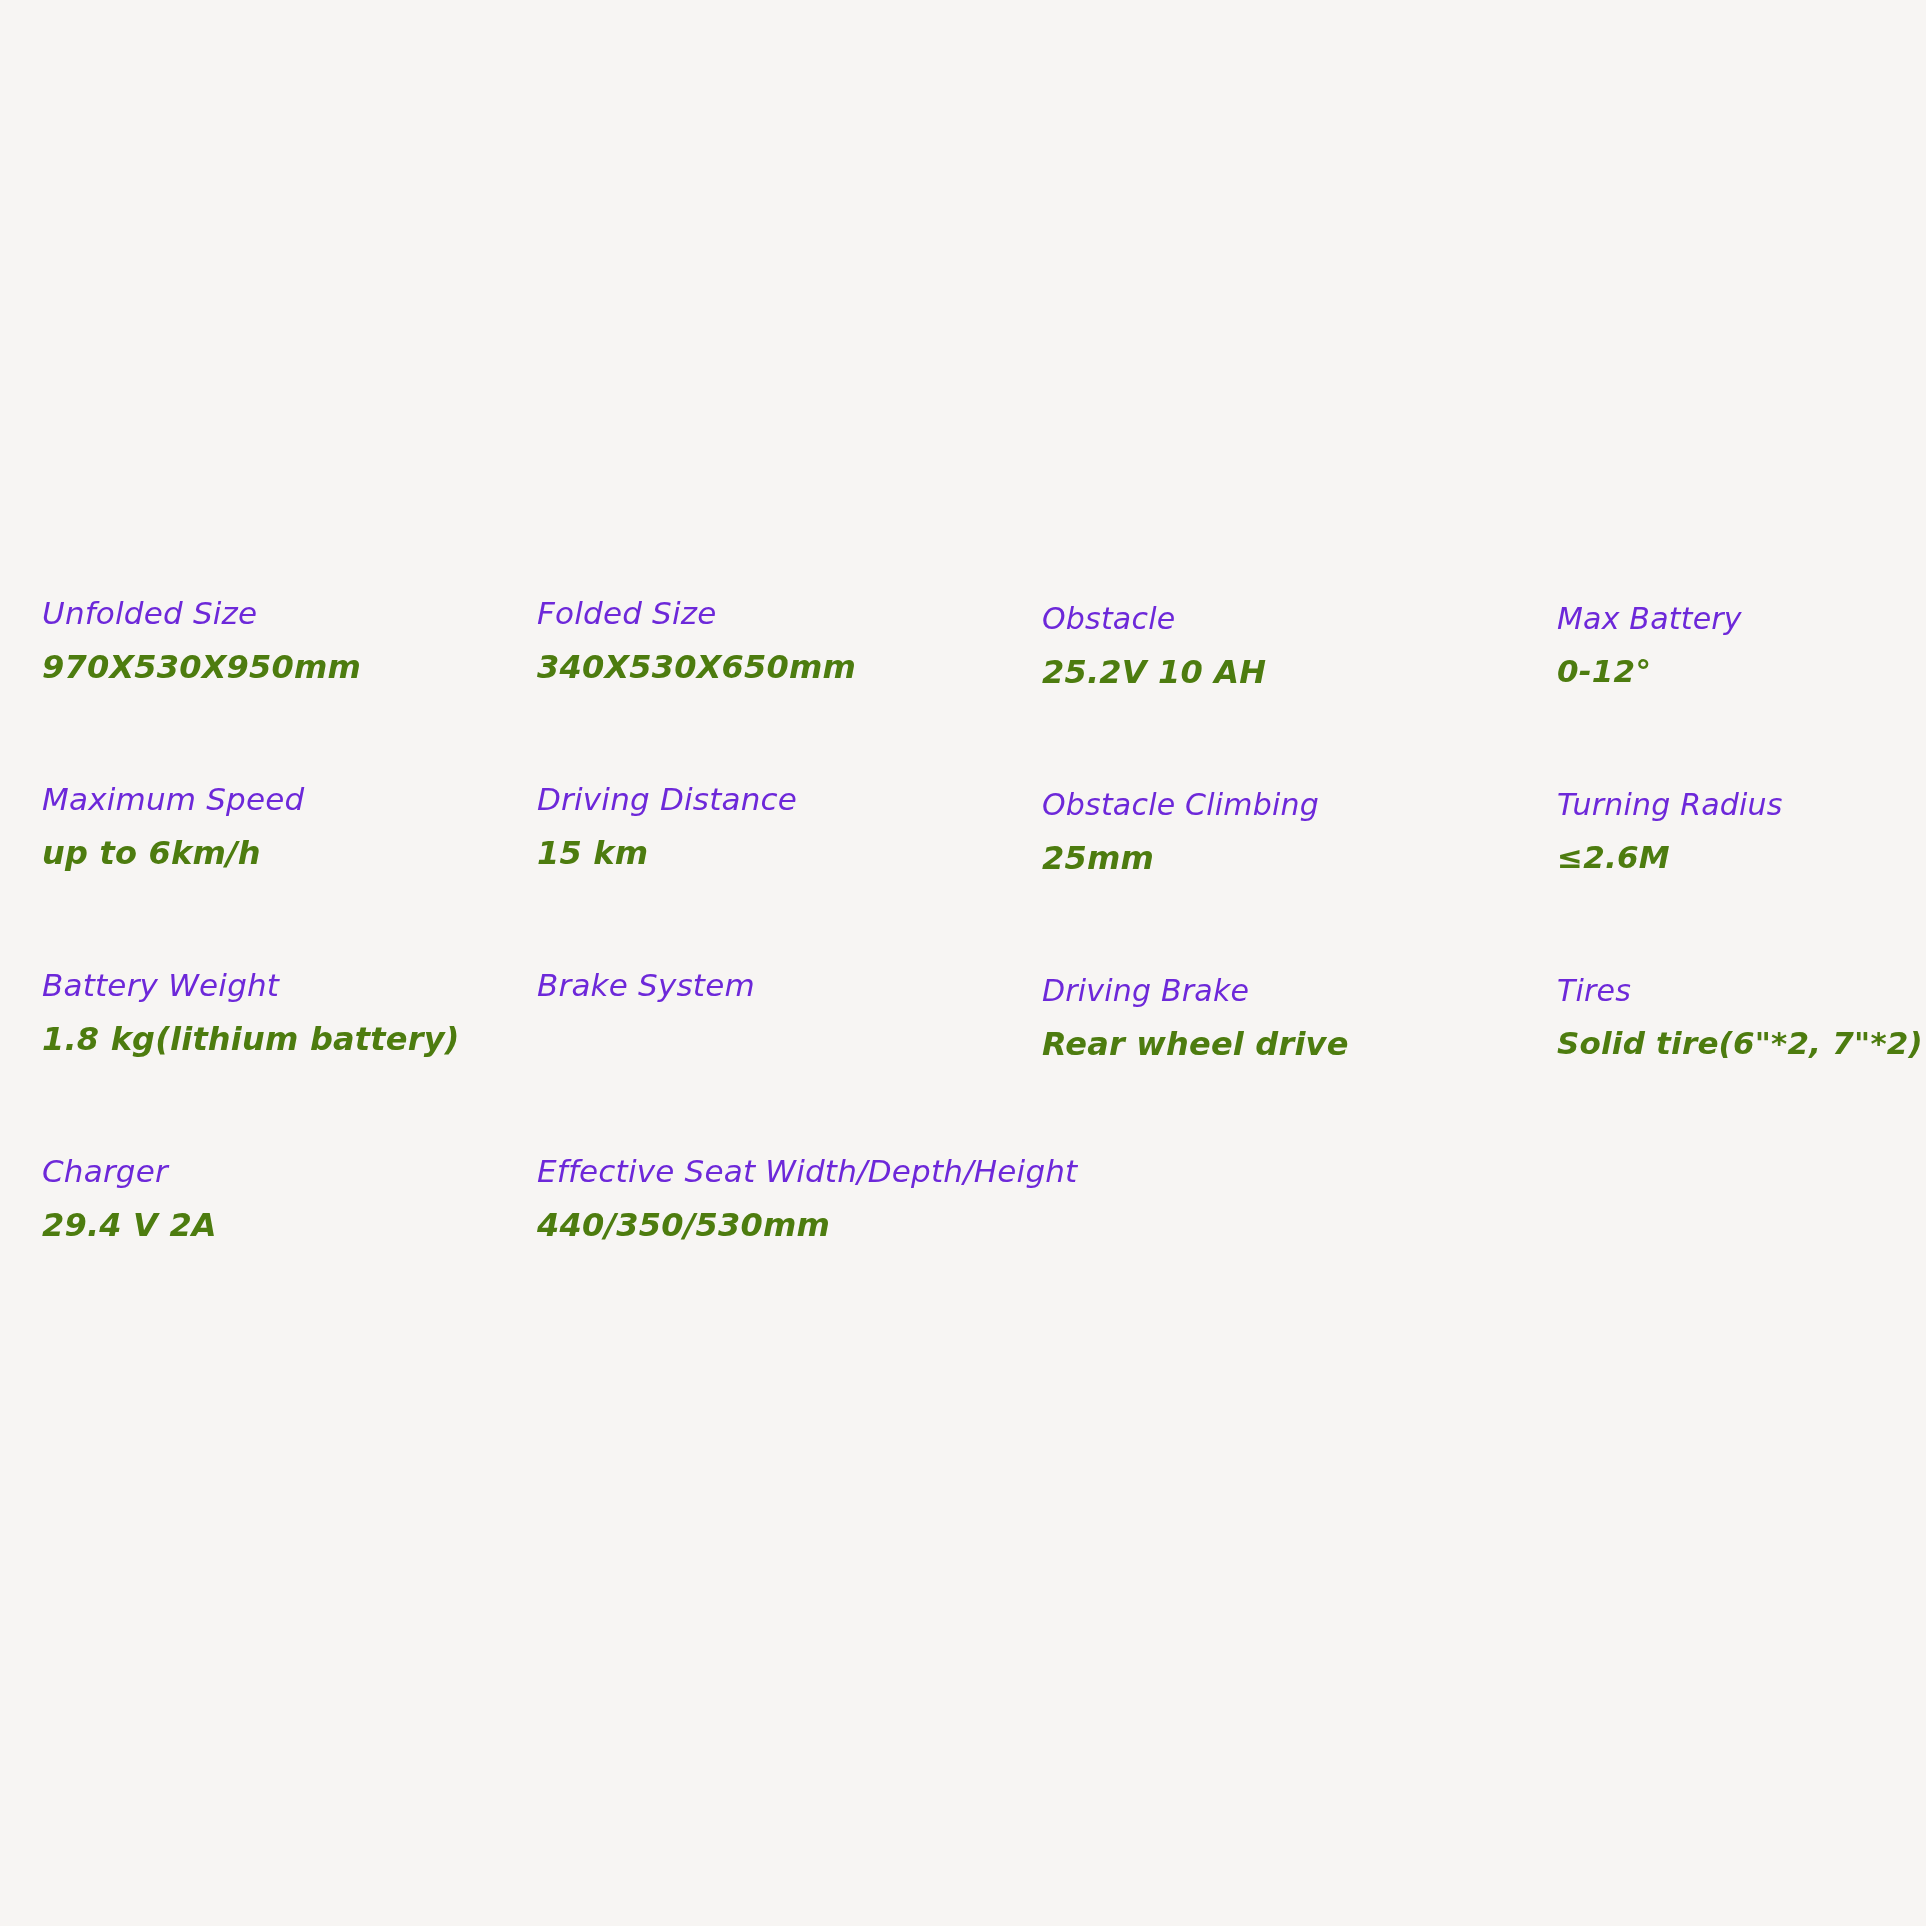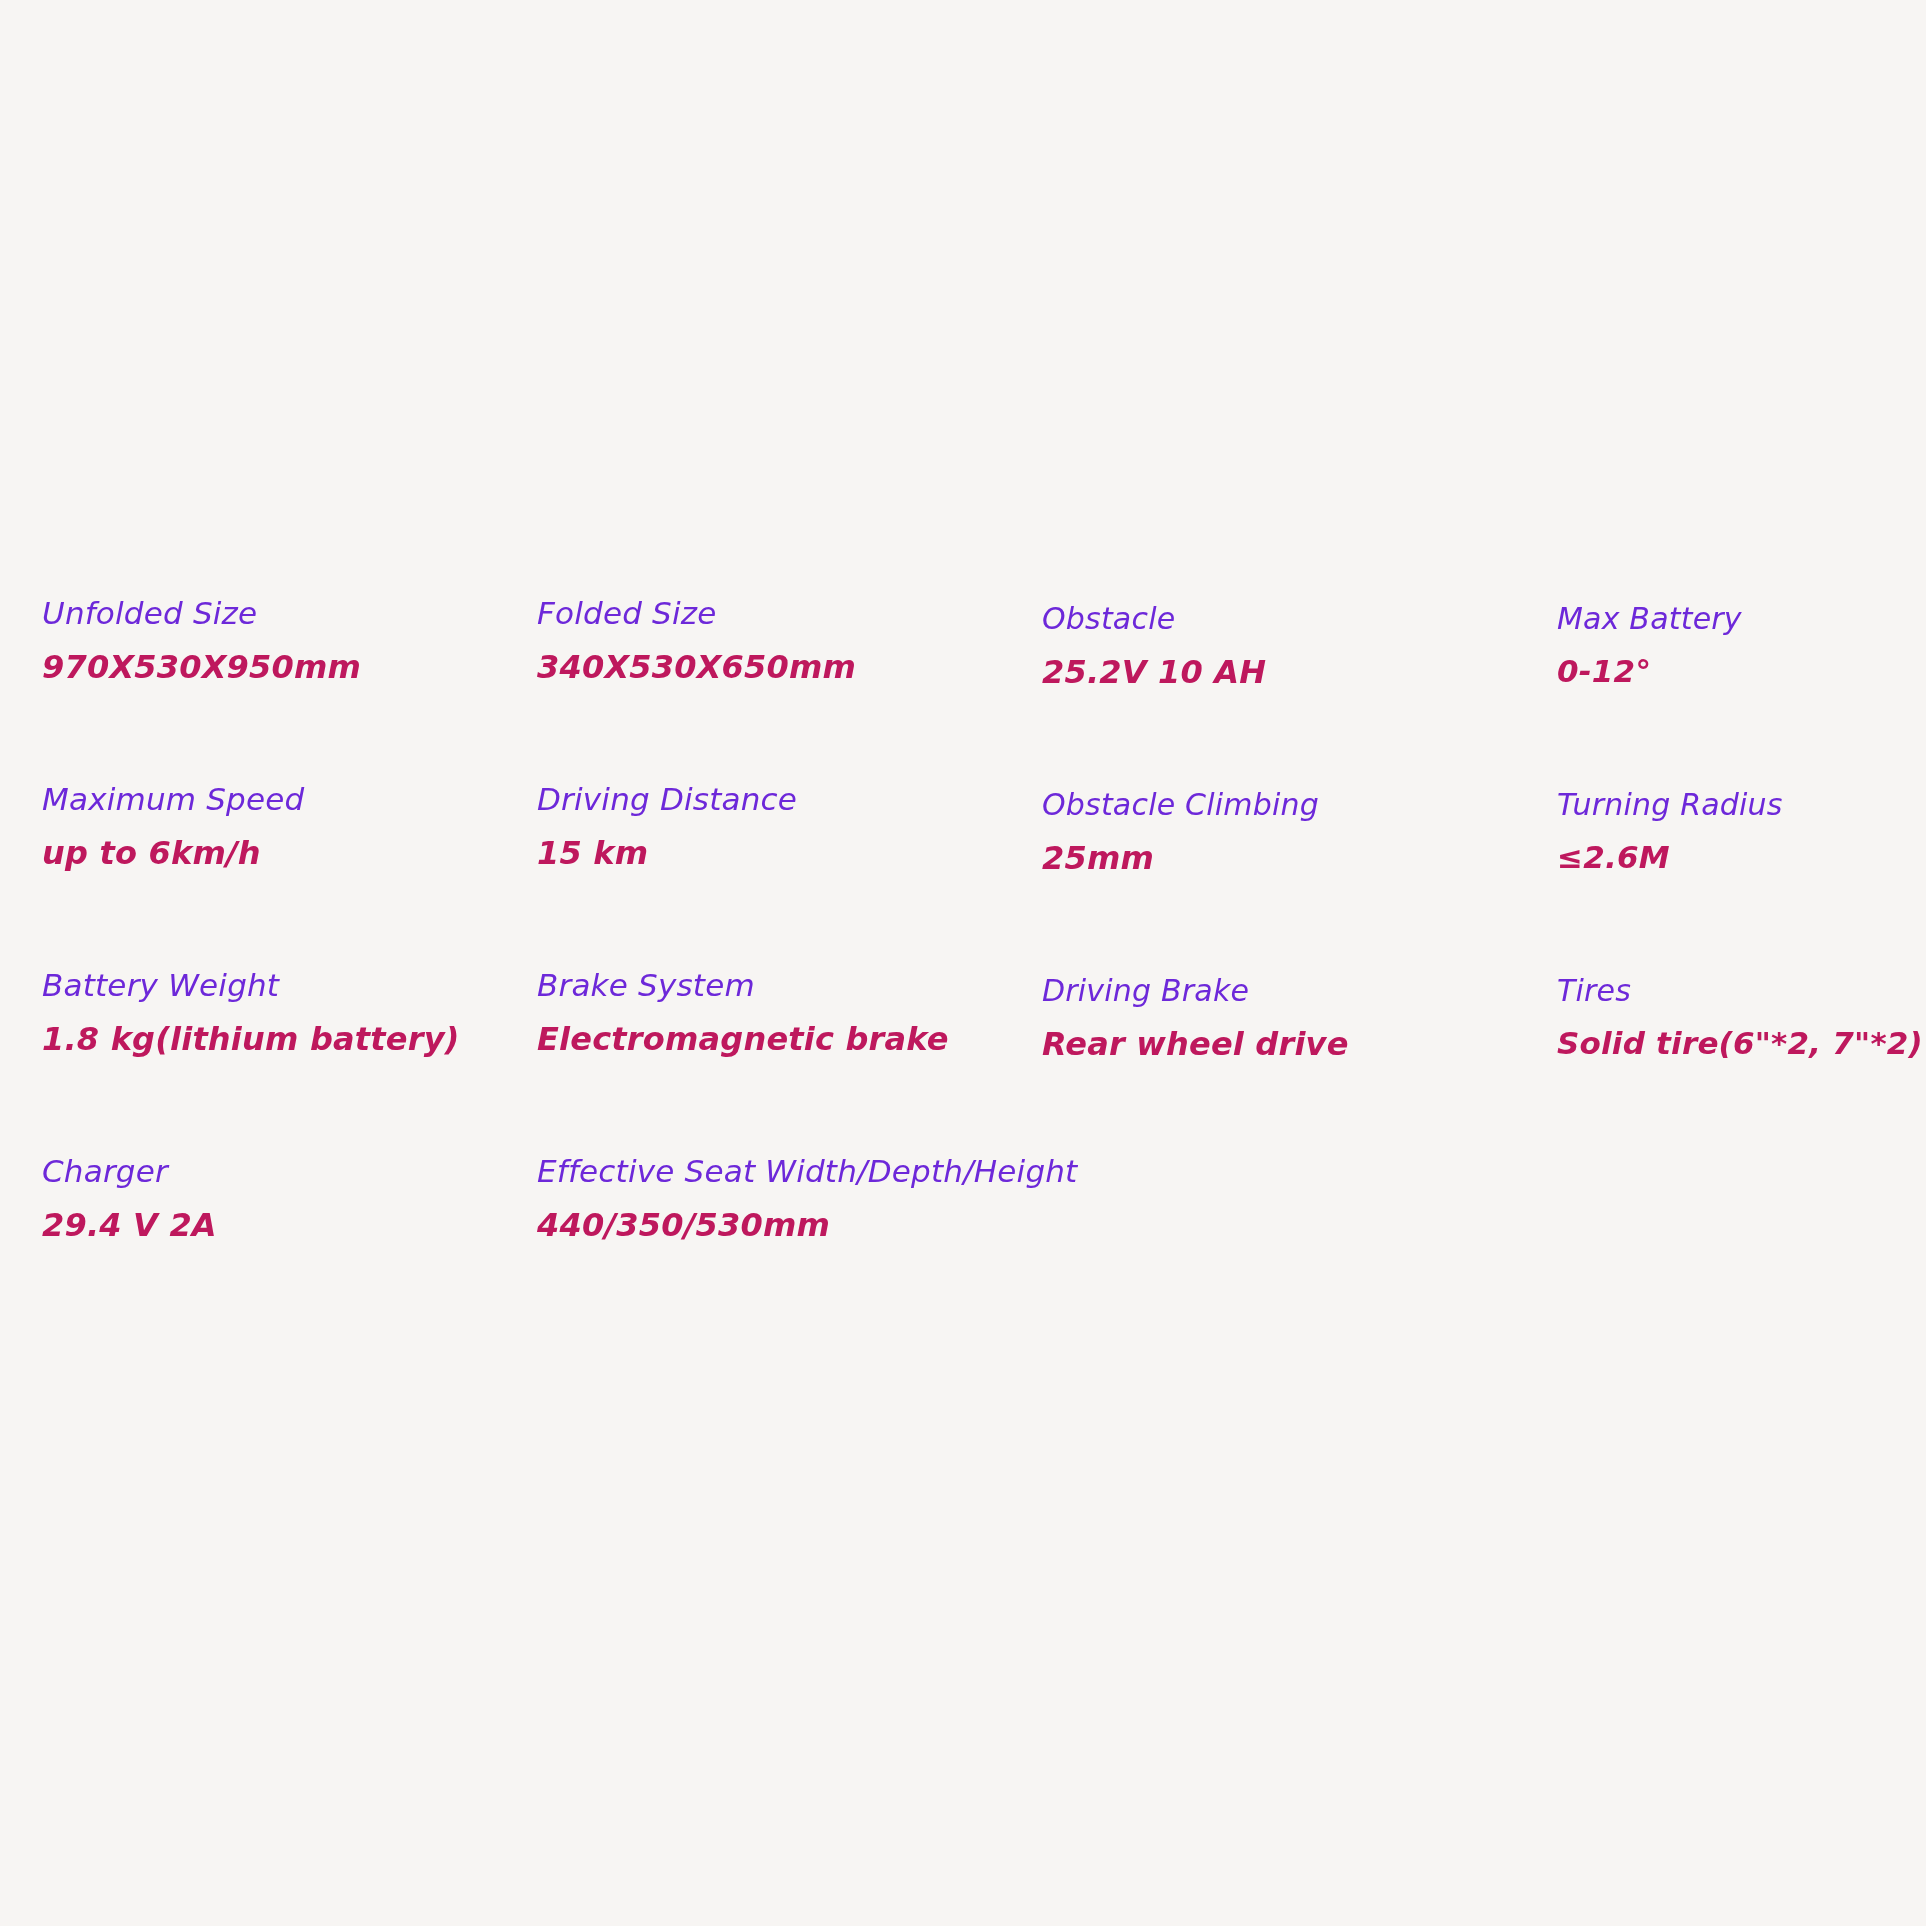--- a/index.html
+++ b/index.html
@@ -42,21 +42,21 @@
     color: #6d28d9;
     letter-spacing: 0.2px;
     white-space: nowrap;
   }
   .spec-value {
     font-family: "DejaVu Sans", sans-serif;
     font-style: italic;
     font-weight: 700;
     font-size: 32px;
     line-height: 1.25;
-    color: #be185d;
+    color: #4d7c0f;
     margin-top: 14px;
     letter-spacing: 0.2px;
     white-space: nowrap;
   }
   
   .col-3 .spec-label { font-size: 30px; }
   .col-3 { padding-top: 6px; }
   .col-4 { padding-top: 6px; }
   .col-4 .spec-label { font-size: 30px; }
   .col-4 .spec-value { font-size: 31px; font-style: italic; }
@@ -107,21 +107,20 @@
       <div class="spec-value">≤2.6M</div>
     </div>
 
     <div class="spec-cell col-1">
       <div class="spec-label">Battery Weight</div>
       <div class="spec-value">1.8 kg(lithium battery)</div>
     </div>
 
     <div class="spec-cell col-2">
       <div class="spec-label">Brake System</div>
-      <div class="spec-value">Electromagnetic brake</div>
     </div>
 
     <div class="spec-cell col-3">
       <div class="spec-label">Driving Brake</div>
       <div class="spec-value">Rear wheel drive</div>
     </div>
 
     <div class="spec-cell col-4">
       <div class="spec-label">Tires</div>
       <div class="spec-value">Solid tire(6"*2, 7"*2)</div>

